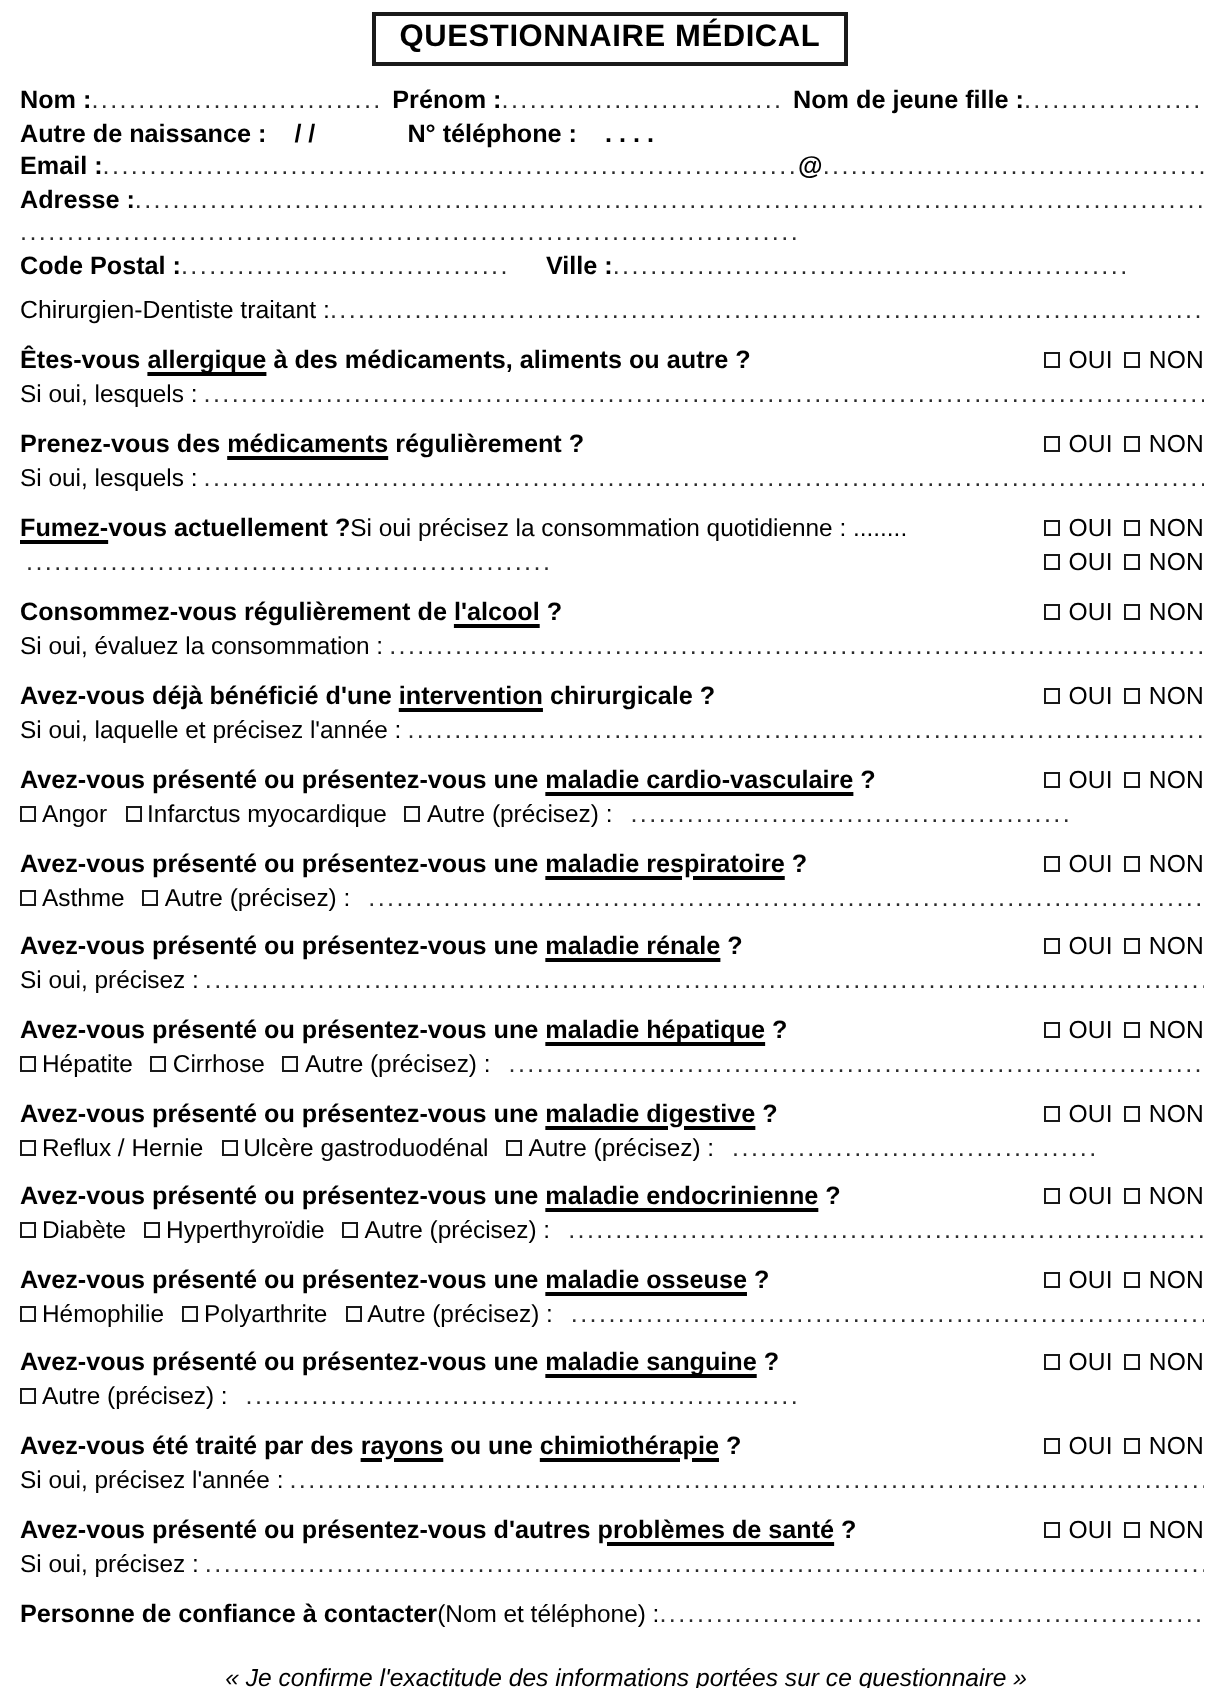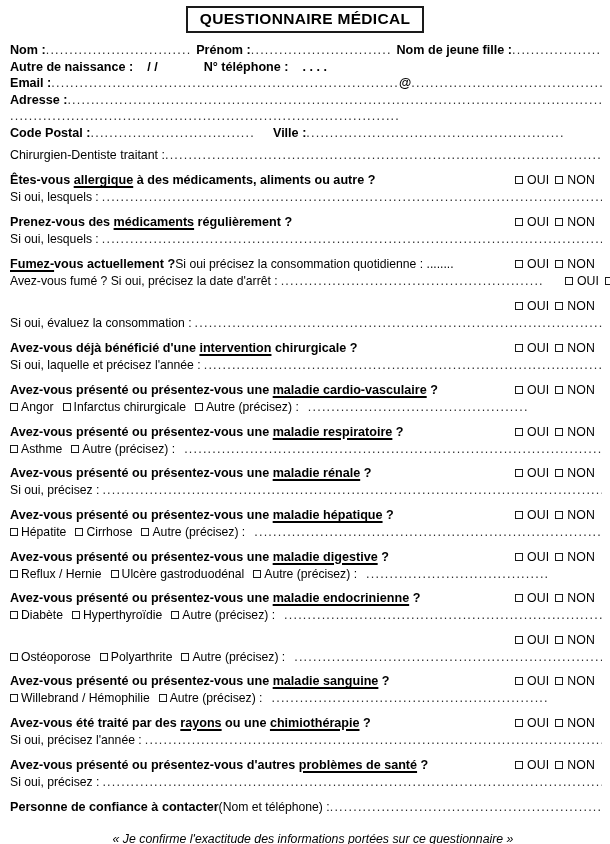--- a/index.html
+++ b/index.html
@@ -105,21 +105,21 @@
     flex: 0 0 auto;
   }
   .spacer { flex: 1 1 auto; min-width: 4px; }
 
   
   .yn {
     flex: 0 0 auto;
     width: 104px;
     font-size: 12.3px;
     letter-spacing: 0.1px;
-    text-align: center;
+    text-align: right;
     padding-left: 10px;
     box-sizing: border-box;
     white-space: nowrap;
   }
   .cb {
     display: inline-block;
     width: 8px;
     height: 8px;
     border: 1px solid #1a1a1a;
     margin-right: 4px;
@@ -254,28 +254,28 @@
           </div>
         </div>
         <div class="qblock">
           <div class="qline">
             <span class="qmain"><span class="u">Fumez-</span><span>vous actuellement ?</span></span>
             <span class="sub"> Si oui précisez la consommation quotidienne : ........</span>
             <span class="spacer"></span>
             <span class="yn"><span class="cb"></span><span>OUI</span><span class="gap"></span><span class="cb"></span><span>NON</span></span>
           </div>
           <div class="qline">
-            <span class="sub">Avez-vous fumé ? Si oui, précisez la date d'arrêt :</span>
             <span class="dots-fixed" style="margin-left: 3px;">........................................................</span>
             <span class="spacer"></span>
             <span class="yn"><span class="cb"></span><span>OUI</span><span class="gap"></span><span class="cb"></span><span>NON</span></span>
           </div>
         </div>
         <div class="qblock">
           <div class="qline">
+            <span class="qmain"><span>Consommez-vous régulièrement de </span><span class="u">l'alcool</span><span> ?</span></span>
             <span class="spacer"></span>
             <span class="yn"><span class="cb"></span><span>OUI</span><span class="gap"></span><span class="cb"></span><span>NON</span></span>
           </div>
           <div class="qline">
             <span class="sub">Si oui, évaluez la consommation :</span>
             <span class="dots" style="margin-left: 3px;">...................................................................................................................</span>
           </div>
         </div>
         <div class="qblock">
           <div class="qline">
@@ -289,21 +289,21 @@
           </div>
         </div>
         <div class="qblock">
           <div class="qline">
             <span class="qmain"><span>Avez-vous présenté ou présentez-vous une </span><span class="u">maladie cardio-vasculaire</span><span> ?</span></span>
             <span class="spacer"></span>
             <span class="yn"><span class="cb"></span><span>OUI</span><span class="gap"></span><span class="cb"></span><span>NON</span></span>
           </div>
           <div class="optline">
             <span class="opt"><span class="cb-sm"></span><span>Angor</span></span>
-            <span class="opt"><span class="cb-sm"></span><span>Infarctus chirurgicale</span></span>
+            <span class="opt"><span class="cb-sm"></span><span>Infarctus myocardique</span></span>
             <span class="opt"><span class="cb-sm"></span><span>Autre (précisez) :</span></span>
             <span class="dots">...............................................</span>
           </div>
         </div>
         <div class="qblock">
           <div class="qline">
             <span class="qmain"><span>Avez-vous présenté ou présentez-vous une </span><span class="u">maladie respiratoire</span><span> ?</span></span>
             <span class="spacer"></span>
             <span class="yn"><span class="cb"></span><span>OUI</span><span class="gap"></span><span class="cb"></span><span>NON</span></span>
           </div>
@@ -358,38 +358,38 @@
           </div>
           <div class="optline">
             <span class="opt"><span class="cb-sm"></span><span>Diabète</span></span>
             <span class="opt"><span class="cb-sm"></span><span>Hyperthyroïdie</span></span>
             <span class="opt"><span class="cb-sm"></span><span>Autre (précisez) :</span></span>
             <span class="dots">.........................................................................</span>
           </div>
         </div>
         <div class="qblock">
           <div class="qline">
-            <span class="spacer"></span>
-            <span class="yn"><span class="cb"></span><span>OUI</span><span class="gap"></span><span class="cb"></span><span>NON</span></span>
-          </div>
-          <div class="optline">
-            <span class="opt"><span class="cb-sm"></span><span>Ostéoporose</span></span>
+            <span class="qmain"><span>Avez-vous présenté ou présentez-vous une </span><span class="u">maladie osseuse</span><span> ?</span></span>
+            <span class="spacer"></span>
+            <span class="yn"><span class="cb"></span><span>OUI</span><span class="gap"></span><span class="cb"></span><span>NON</span></span>
+          </div>
+          <div class="optline">
+            <span class="opt"><span class="cb-sm"></span><span>Hémophilie</span></span>
             <span class="opt"><span class="cb-sm"></span><span>Polyarthrite</span></span>
             <span class="opt"><span class="cb-sm"></span><span>Autre (précisez) :</span></span>
             <span class="dots">.........................................................................</span>
           </div>
         </div>
         <div class="qblock">
           <div class="qline">
             <span class="qmain"><span>Avez-vous présenté ou présentez-vous une </span><span class="u">maladie sanguine</span><span> ?</span></span>
             <span class="spacer"></span>
             <span class="yn"><span class="cb"></span><span>OUI</span><span class="gap"></span><span class="cb"></span><span>NON</span></span>
           </div>
           <div class="optline">
-            <span class="opt"><span class="cb-sm"></span><span>Willebrand / Hémophilie</span></span>
             <span class="opt"><span class="cb-sm"></span><span>Autre (précisez) :</span></span>
             <span class="dots">...........................................................</span>
           </div>
         </div>
         <div class="qblock">
           <div class="qline">
             <span class="qmain"><span>Avez-vous été traité par des </span><span class="u">rayons</span><span> ou une </span><span class="u">chimiothérapie</span><span> ?</span></span>
             <span class="spacer"></span>
             <span class="yn"><span class="cb"></span><span>OUI</span><span class="gap"></span><span class="cb"></span><span>NON</span></span>
           </div>

